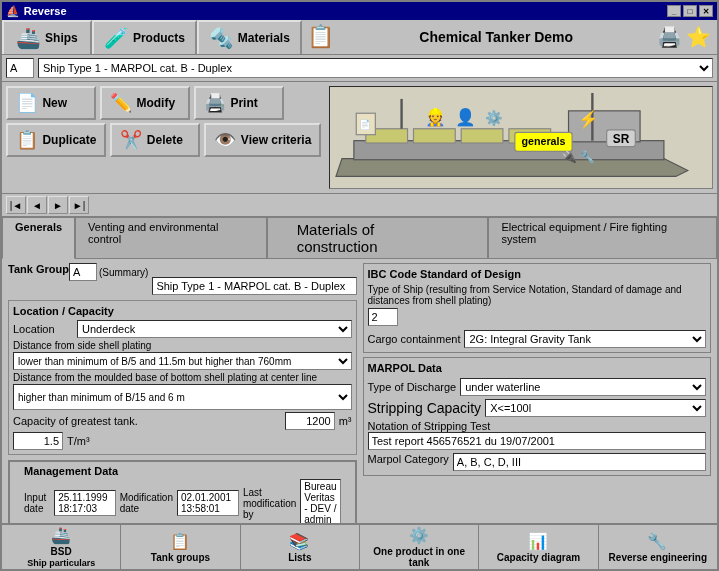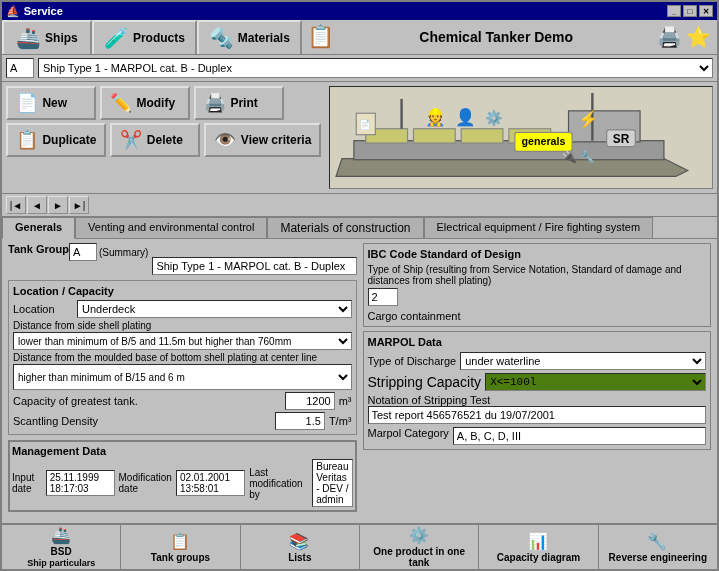--- a/index.html
+++ b/index.html
@@ -60,21 +60,21 @@
     }
   </style>
 </head>
 <body>
 
 <div class="window">
 
   <div class="title-bar">
     <div class="title-bar-left">
       <span>⛵</span>
-      <span>Service</span>
+      <span>Reverse</span>
     </div>
     <div class="title-bar-right">
       <div class="title-btn">_</div>
       <div class="title-btn">□</div>
       <div class="title-btn">✕</div>
     </div>
   </div>
 
   <div style="display:flex; align-items:stretch; background:#c0c0c0; border-bottom:1px solid #808080;">
     <div style="display:flex; align-items:stretch;">
@@ -202,21 +202,21 @@
     <button style="width:20px;height:18px;border:1px outset #e0e0e0;background:#c0c0c0;font-size:10px;cursor:pointer;display:flex;align-items:center;justify-content:center;">►|</button>
   </div>
 
   <div style="display:flex;background:#c0c0c0;border-bottom:1px solid #808080;">
     <div style="padding:3px 12px;border:1px solid #808080;border-bottom:none;background:#c0c0c0;cursor:pointer;font-size:11px;font-weight:bold;border-bottom:1px solid #c0c0c0;margin-bottom:-1px;z-index:1;">
       <span>Generals</span>
     </div>
     <div style="padding:3px 12px;border:1px solid #808080;border-bottom:none;background:#b0b0b0;cursor:pointer;font-size:11px;">
       <span>Venting and environmental control</span>
     </div>
-    <div style="padding:3px 12px;border:1px solid #808080;border-bottom:none;background:#b0b0b0;cursor:pointer;font-size:12px;">
+    <div style="padding:3px 29px;border:1px solid #808080;border-bottom:none;background:#b0b0b0;cursor:pointer;font-size:15px;">
       <span>Materials of construction</span>
     </div>
     <div style="padding:3px 12px;border:1px solid #808080;border-bottom:none;background:#b0b0b0;cursor:pointer;font-size:11px;">
       <span>Electrical equipment / Fire fighting system</span>
     </div>
   </div>
 
   <div style="flex:1;background:#c0c0c0;padding:4px 6px;display:flex;gap:6px;overflow:hidden;">
 
     <div style="flex:1;display:flex;flex-direction:column;gap:3px;">
@@ -256,27 +256,26 @@
           </select>
         </div>
 
         <div style="display:flex;align-items:center;gap:4px;margin-bottom:2px;">
           <span style="flex:1;font-size:11px;">Capacity of greatest tank.</span>
           <input type="text" style="width: 50px; height: 18px; border: 1px inset rgb(128, 128, 128); background: white; font-size: 11px; text-align: right; padding: 1px 3px;" value="1200">
           <span style="font-size:11px;">m³</span>
         </div>
 
         <div style="display:flex;align-items:center;gap:4px;">
-          <span style="flex:1;font-size:11px;">Scantling Density</span>
           <input type="text" style="width: 50px; height: 18px; border: 1px inset rgb(128, 128, 128); background: white; font-size: 11px; text-align: right; padding: 1px 3px;" value="1.5">
           <span style="font-size:11px;">T/m³</span>
         </div>
       </div>
 
-      <div style="border:2px solid #808080;padding:3px 2px;">
+      <div style="border:2px solid #808080;padding:3px 14px;">
         <div style="font-weight:bold;margin-bottom:2px;">Management Data</div>
         <div style="display:flex;align-items:center;gap:4px;flex-wrap:nowrap;font-size:10px;">
           <span>Input date</span>
           <span style="border:1px inset #808080;background:white;padding:1px 3px;">25.11.1999 18:17:03</span>
           <span>Modification date</span>
           <span style="border:1px inset #808080;background:white;padding:1px 3px;">02.01.2001 13:58:01</span>
           <span>Last modification by</span>
           <span style="border:1px inset #808080;background:white;padding:1px 3px;flex:1;">Bureau Veritas - DEV / admin</span>
         </div>
       </div>
@@ -288,36 +287,39 @@
       <div style="border:1px solid #808080;padding:4px;">
         <div style="font-weight:bold;margin-bottom:4px;">IBC Code Standard of Design</div>
 
         <div style="margin-bottom:4px;">
           <div style="font-size:10px;margin-bottom:2px;">Type of Ship (resulting from Service Notation, Standard of damage and distances from shell plating)</div>
           <input type="text" style="width: 30px; height: 18px; border: 1px inset rgb(128, 128, 128); background: white; font-size: 11px; padding: 1px 3px;" value="2">
         </div>
 
         <div style="display:flex;align-items:center;gap:4px;">
           <span style="font-size:11px;white-space:nowrap;">Cargo containment</span>
+          <select style="flex:1;height:18px;border:1px inset #808080;background:white;font-size:11px;">
+            <option>2G: Integral Gravity Tank</option>
+          </select>
         </div>
       </div>
 
       <div style="border:1px solid #808080;padding:4px;">
         <div style="font-weight:bold;margin-bottom:4px;">MARPOL Data</div>
 
         <div style="display:flex;align-items:center;gap:4px;margin-bottom:3px;">
           <span style="font-size:11px;white-space:nowrap;">Type of Discharge</span>
           <select style="flex:1;height:18px;border:1px inset #808080;background:white;font-size:11px;">
             <option>under waterline</option>
           </select>
         </div>
 
         <div style="display:flex;align-items:center;gap:4px;margin-bottom:3px;">
           <span style="font-size:14px;white-space:nowrap;">Stripping Capacity</span>
-          <select style="flex:1;height:18px;border:1px inset #808080;background:#4d7c0f;font-size:11px;font-family:Liberation Mono, monospace;">
+          <select style="flex:1;height:18px;border:1px inset #808080;background:#ffffff;font-size:11px;">
             <option>X&lt;=100l</option>
           </select>
         </div>
 
         <div style="margin-bottom:3px;">
           <span style="font-size:11px;">Notation of Stripping Test</span>
           <input type="text" style="width: 100%; height: 18px; border: 1px inset rgb(128, 128, 128); background: white; font-size: 11px; padding: 6px 3px;" value="Test report 456576521 du 19/07/2001">
         </div>
 
         <div style="display:flex;align-items:flex-start;gap:4px;">

